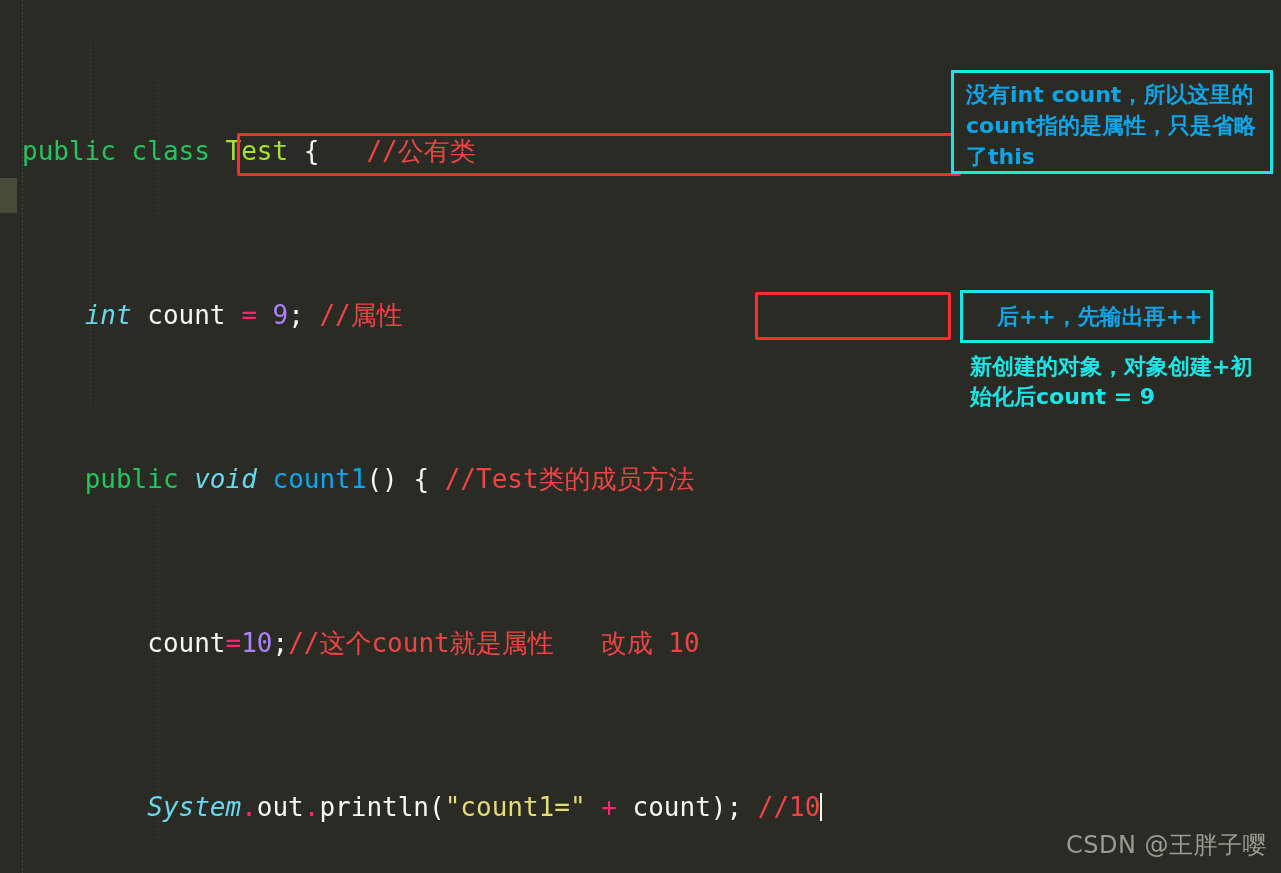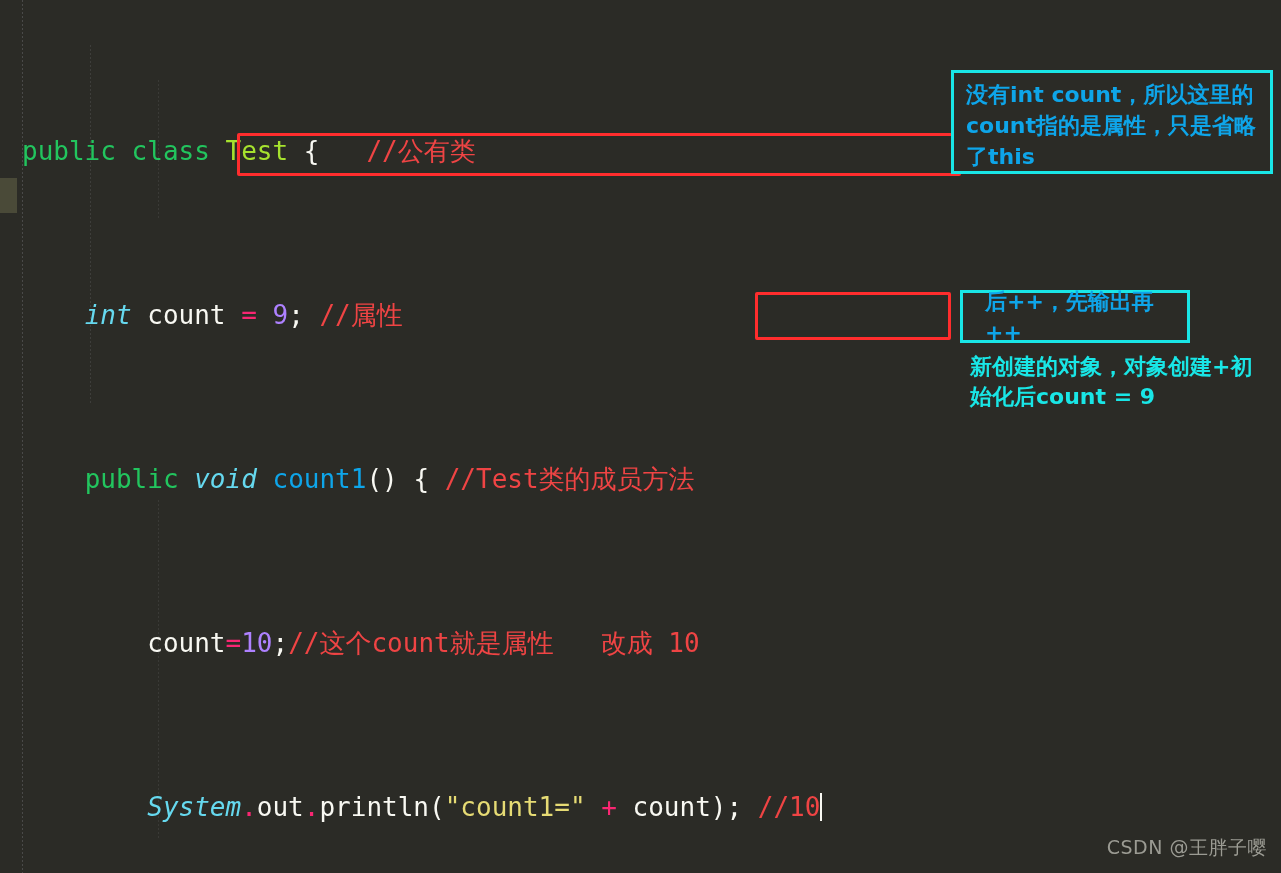--- a/index.html
+++ b/index.html
@@ -83,42 +83,42 @@
     border: 3px solid #19e6e6;
     background: #2b2b26;
     color: #0ea5e9;
     font-family: "DejaVu Sans", "Liberation Sans", sans-serif;
     font-size: 22px;
     line-height: 31px;
     font-weight: 600;
     padding: 6px 10px 8px 12px;
   }
   #note-box-1 { left: 951px; top: 70px; width: 322px; height: 104px; }
-  #note-box-2 { left: 960px; top: 290px; width: 230px; height: 53px;
-                display:flex; align-items:center; padding: 0 0 0 22px; }
+  #note-box-2 { left: 960px; top: 290px; width: 253px; height: 53px;
+                display:flex; align-items:center; padding: 0 0 0 34px; }
 
   .cyantext {
     position: absolute;
     color: #19e6e6;
     font-family: "DejaVu Sans", "Liberation Sans", sans-serif;
     font-size: 22px;
     line-height: 30px;
     font-weight: 600;
     white-space: pre-line;
     margin-left: 12px;
   }
   #note-text-1 { left: 958px; top: 352px; width: 320px; }
 
   
   #watermark {
     position: absolute;
     right: 14px; bottom: 12px;
     color: #9b9b93;
     font-family: "DejaVu Sans", "Liberation Sans", sans-serif;
-    font-size: 19px;
+    font-size: 24px;
     letter-spacing: .5px;
   }
 </style>
 </head>
 <body>
 
 <div id="editor">
 
   <div class="gutter-mark"></div>
   <div class="indent-guide"></div>

